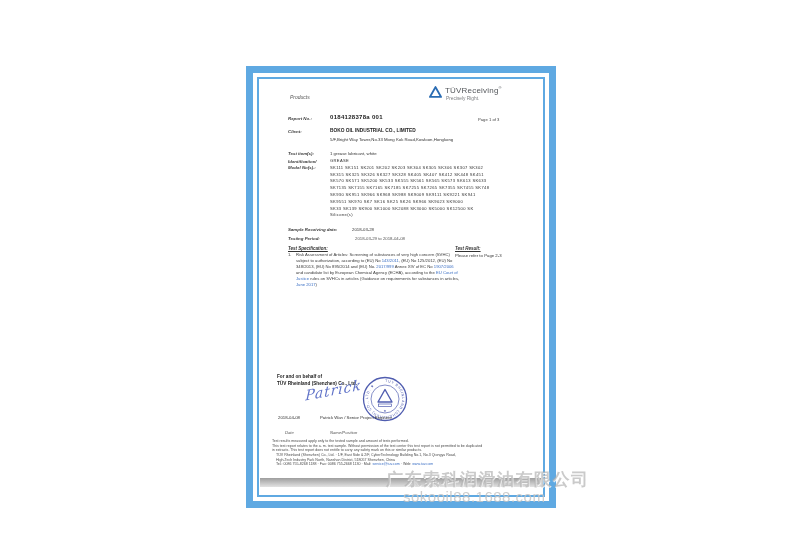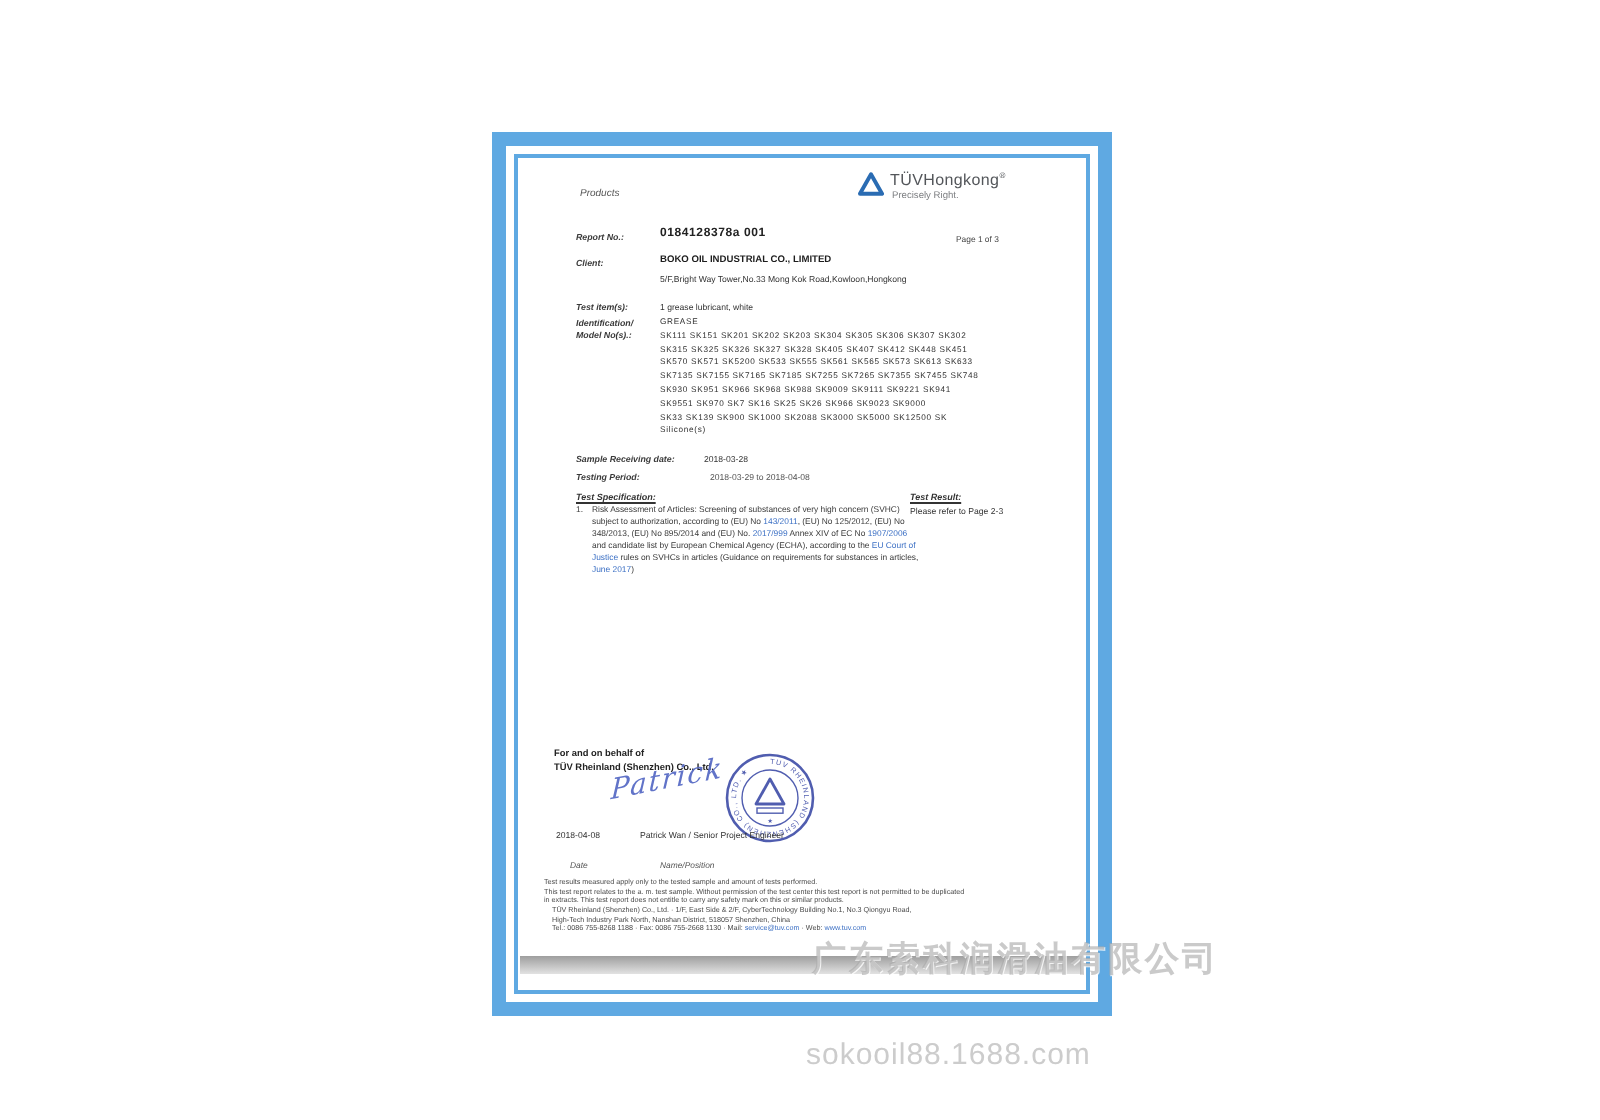--- a/index.html
+++ b/index.html
@@ -31,43 +31,43 @@
   .stamp{position:absolute;left:103px;top:297px;width:46px;height:46px;opacity:0.88;}
   .signature{position:absolute;left:46px;top:303px;font-family:"DejaVu Serif",serif;font-style:italic;
              font-size:14px;color:#5468c4;transform:rotate(-11deg) skewX(-14deg);letter-spacing:1px;opacity:0.92;}
   .small-ital{font-size:4.2px;font-style:italic;color:#555;position:absolute;white-space:nowrap;}
   .fineprint{position:absolute;left:13px;top:360px;width:262px;font-size:3.6px;line-height:4.7px;color:#4a4a4a;}
   .fineprint div{white-space:nowrap;overflow:hidden;}
   .addrblock{position:absolute;left:17px;top:374px;width:258px;font-size:3.6px;line-height:4.7px;color:#4a4a4a;}
   .addrblock div,.addrblock span{white-space:nowrap;}
   .graystrip{position:absolute;left:1px;top:399px;width:281px;height:9px;
              background:linear-gradient(#9e9e9e,#e2e2e2);}
-  .wm-cn{position:absolute;left:406px;top:468px;font-size:17px;font-weight:bold;letter-spacing:1.5px;
+  .wm-cn{position:absolute;left:386px;top:468px;font-size:17px;font-weight:bold;letter-spacing:1.5px;
          color:rgba(170,170,170,0.62);text-shadow:0.5px 0.5px 0 rgba(255,255,255,0.8);white-space:nowrap;z-index:5;}
-  .wm-site{position:absolute;left:403px;top:519px;font-size:15px;letter-spacing:0.5px;
+  .wm-site{position:absolute;left:403px;top:488px;font-size:15px;letter-spacing:0.5px;
            color:rgba(195,195,195,0.85);white-space:nowrap;z-index:5;}
 </style>
 </head>
 <body>
 
 <div class="canvas">
 
   <div class="frame-outer"></div>
   <div class="frame-inner"></div>
 
   <div class="doc">
 
     <div class="products">Products</div>
 
     <div class="logo">
       <svg width="13" height="12" viewBox="0 0 20 18">
         <polygon points="10,1.5 18.5,16.5 1.5,16.5" fill="none" stroke="#2a6cb3" stroke-width="3" stroke-linejoin="round"></polygon>
       </svg>
       <div class="logo-text">
-        <div class="brand"><b>TÜV</b><span>Hongkong</span><span class="reg">®</span></div>
+        <div class="brand"><b>TÜV</b><span>Receiving</span><span class="reg">®</span></div>
         <div class="tagline">Precisely Right.</div>
       </div>
     </div>
 
     <div class="l" style="left:29px;top:37px;">Report No.:</div>
     <div class="report-no">0184128378a 001</div>
     <div class="page-ind">Page 1 of 3</div>
 
     <div class="l" style="left:29px;top:50px;">Client:</div>
     <div class="vb" style="left:71px;top:49px;">BOKO OIL INDUSTRIAL CO., LIMITED</div>

